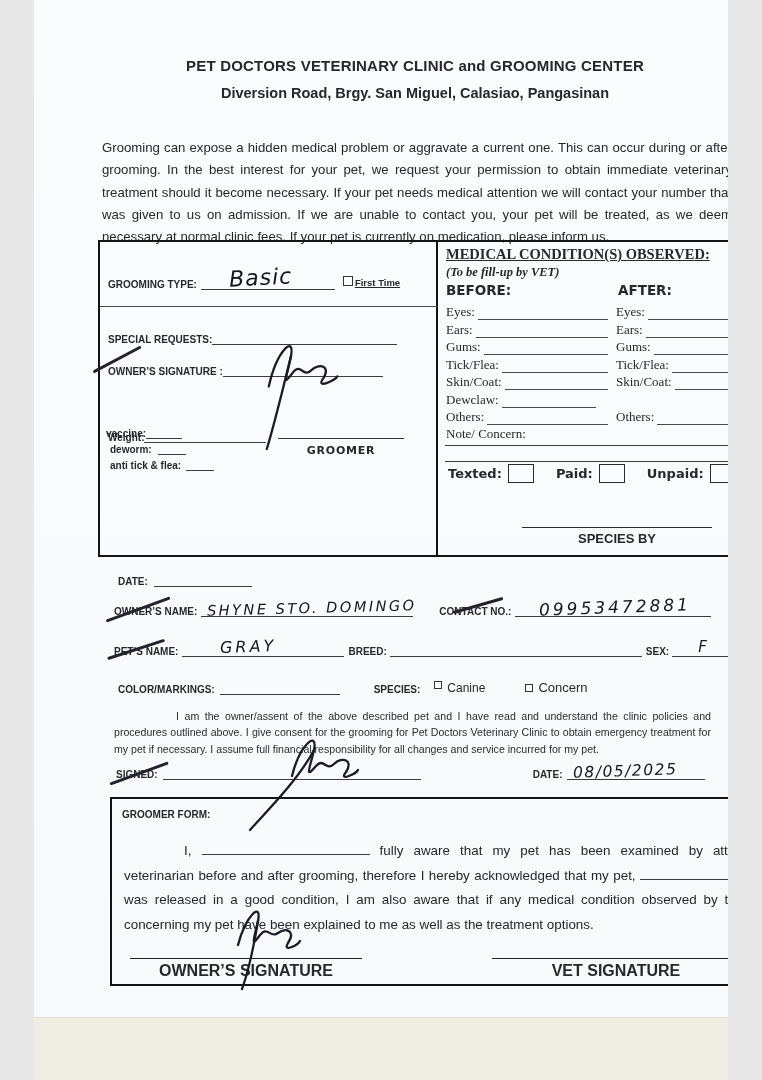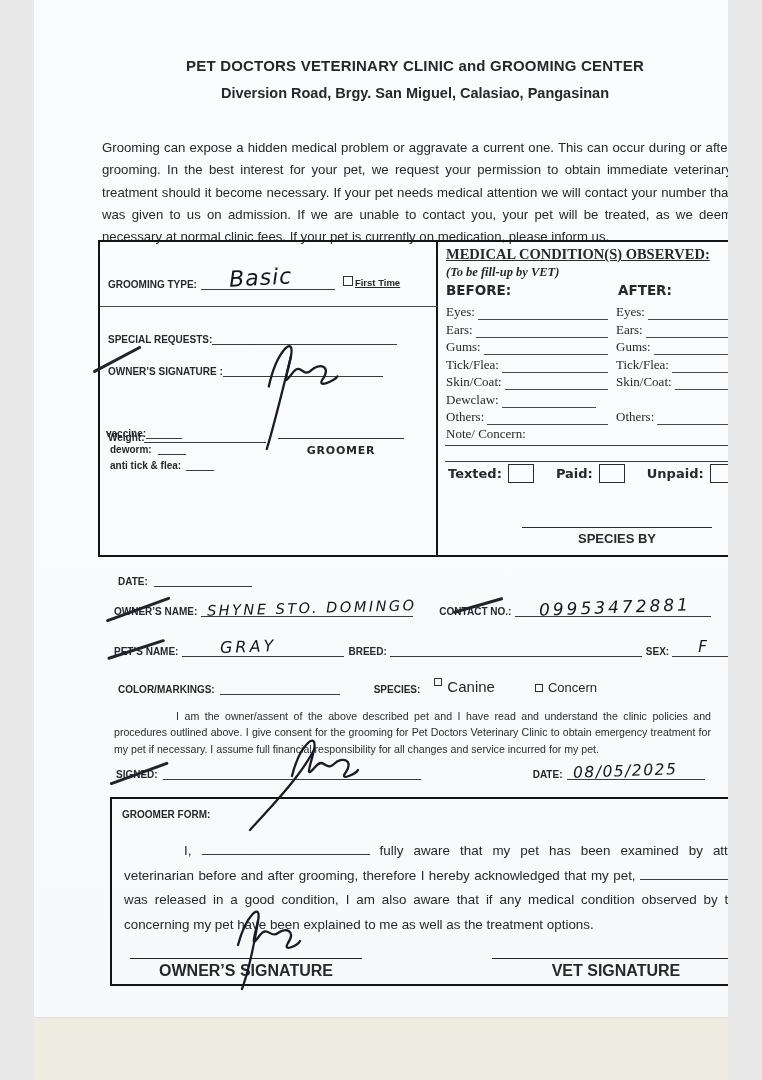--- a/index.html
+++ b/index.html
@@ -241,21 +241,21 @@
     <span class="lbl" style="margin-left:4px;">SEX:</span>
     <span class="blank" style="width:66px; margin-left:3px;">
       <span class="hand" style="left:26px; bottom:0; font-size:15px;">F</span>
     </span>
   </div>
 
   <div class="row" style="left:84px; top:678px;">
     <span class="lbl">COLOR/MARKINGS:</span>
     <span class="blank" style="width:120px; margin-left:5px;"></span>
     <span class="lbl" style="margin-left:34px;">SPECIES:</span>
-    <span style="margin-left:14px; font-size:15px; display:inline-flex; ">
+    <span style="margin-left:14px; font-size:12px; display:inline-flex; ">
       <span class="cb" style="width:8px; height:8px; margin-right:5px;"></span>
       <span>Canine</span>
     </span>
     <span style="margin-left:40px; font-size:13px; display:inline-flex; align-items:center;">
       <span class="cb" style="width:8px; height:8px; margin-right:5px;"></span>
       <span>Concern</span>
     </span>
   </div>
 
   <div class="consent">I am the owner/assent of the above described pet and I have read and understand the clinic policies and procedures outlined above. I give consent for the grooming for Pet Doctors Veterinary Clinic to obtain emergency treatment for my pet if necessary. I assume full financial responsibility for all changes and service incurred for my pet.</div>

